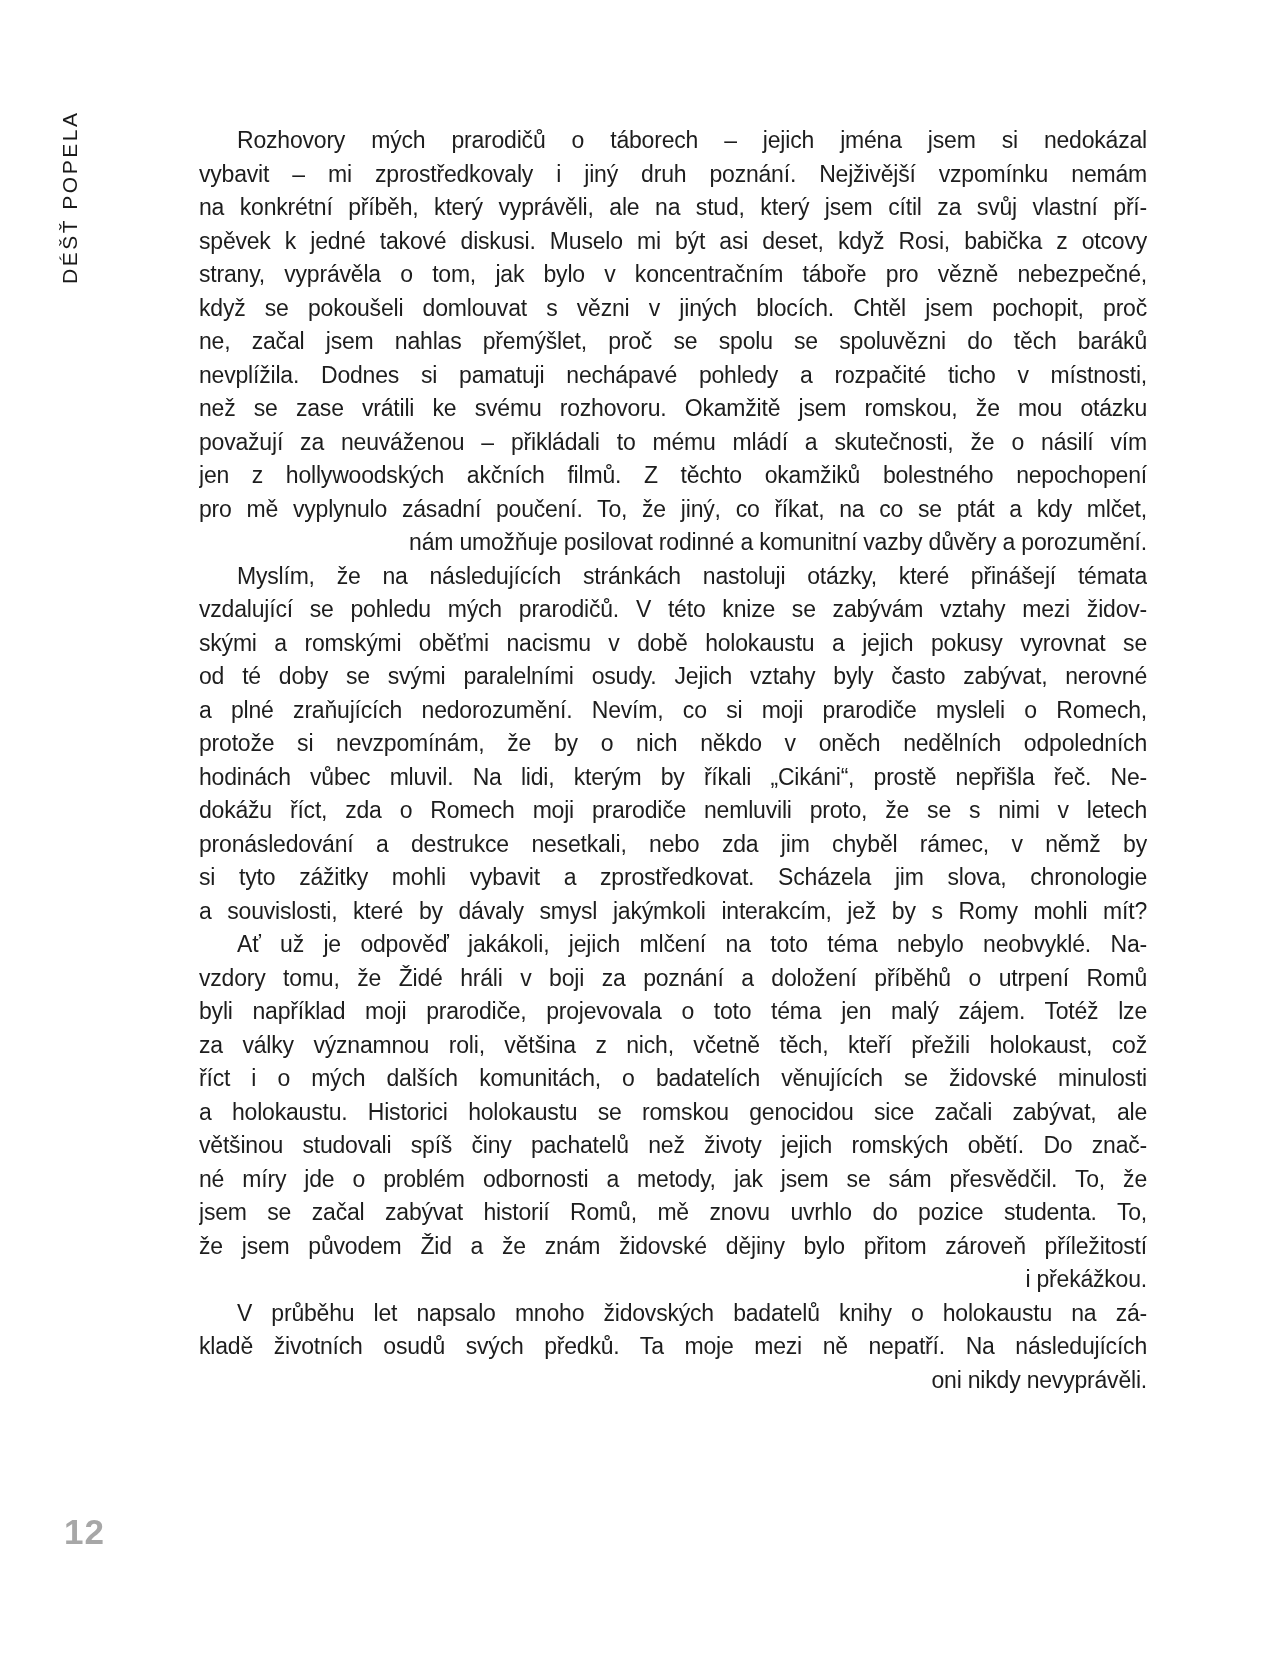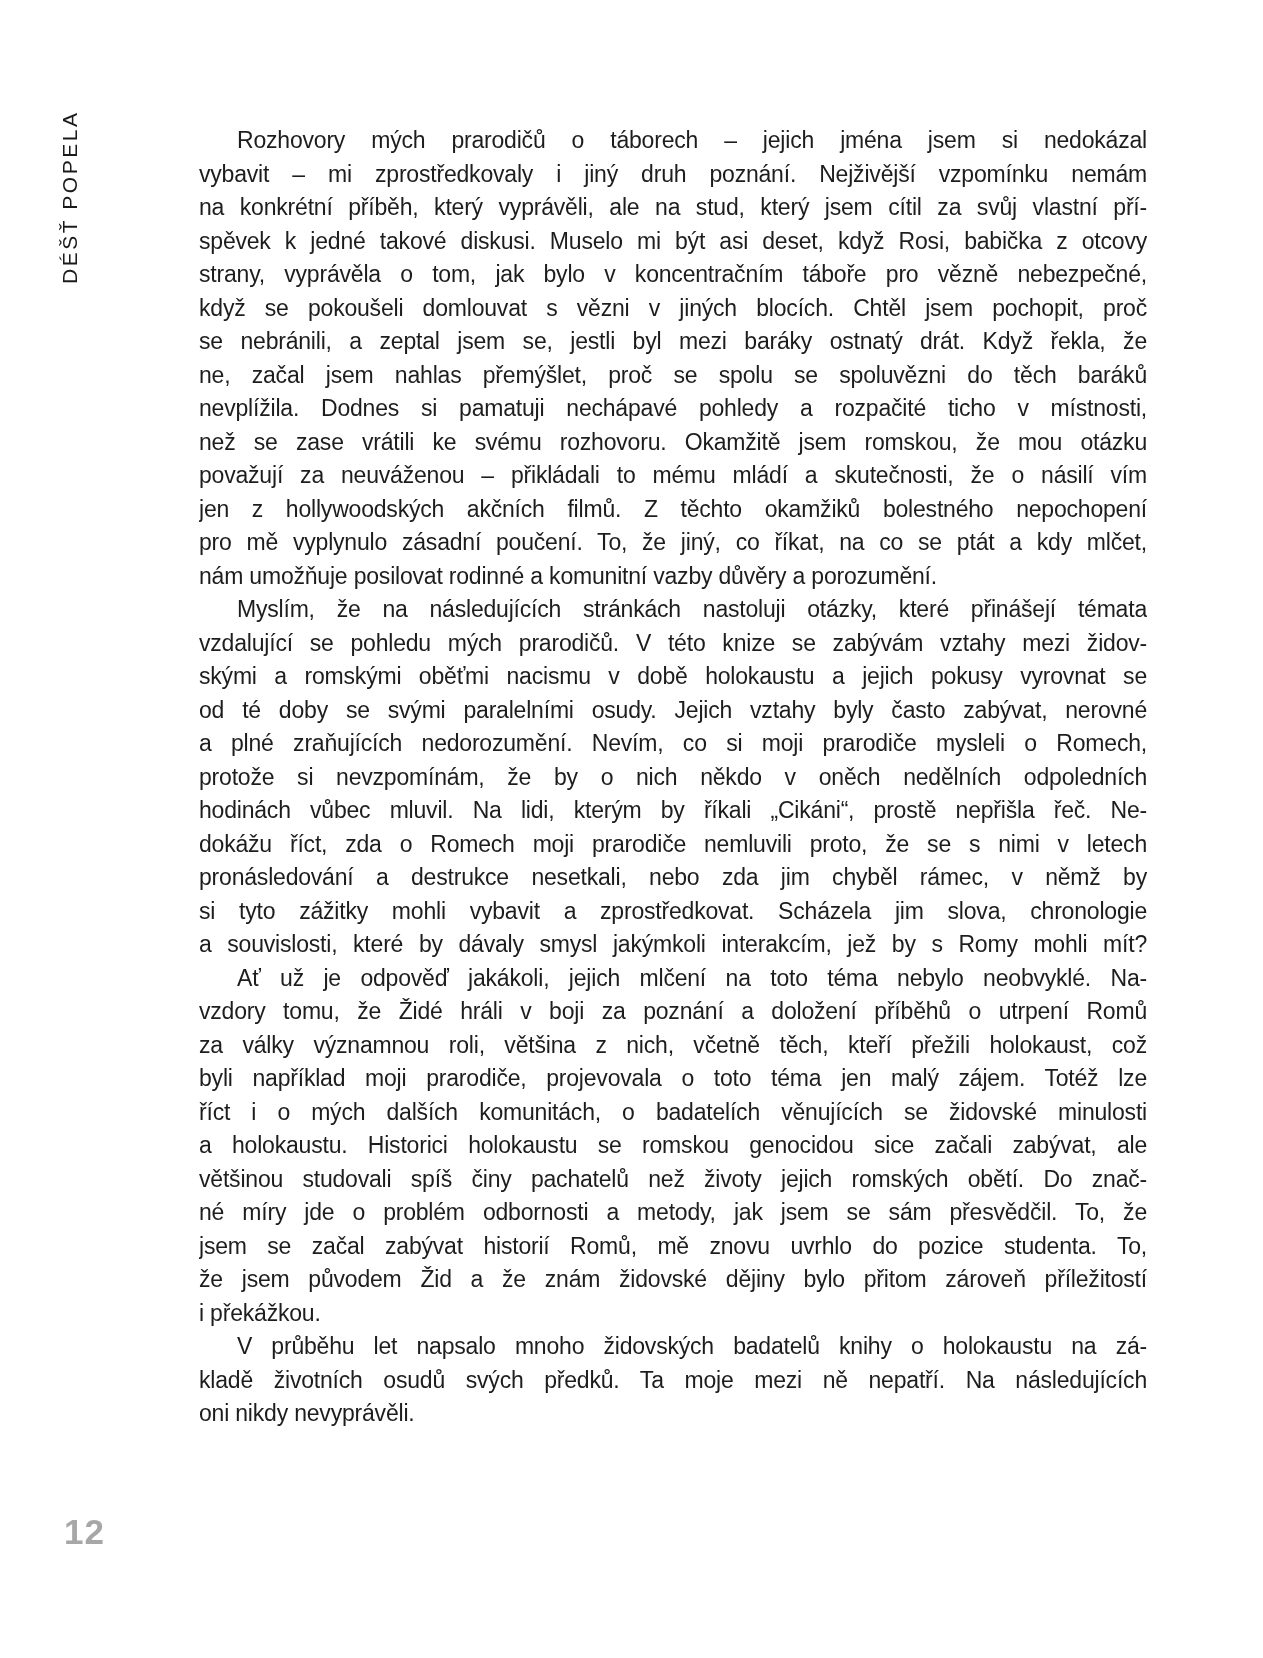--- a/index.html
+++ b/index.html
@@ -29,21 +29,21 @@
     top: 124px;
     width: 948px;
     color: #1d1d1d;
     font-size: 23px;
     letter-spacing: -0.2px;
   }
   .line {
     height: 33.5px;
     line-height: 33.5px;
     overflow: hidden;
-    text-align: left;
+    text-align: right;
     white-space: normal;
   }
   .line.j {
     text-align: justify;
     text-align-last: justify;
   }
   .line.indent { text-indent: 38px; }
   .page-number {
     position: absolute;
     left: 64px;
@@ -60,43 +60,42 @@
 <div class="page">
   <div class="spine">DÉŠŤ POPELA</div>
 
   <main class="text-block" id="text-block">
       <div class="line j indent">Rozhovory mých prarodičů o táborech – jejich jména jsem si nedokázal</div>
       <div class="line j">vybavit – mi zprostředkovaly i jiný druh poznání. Nejživější vzpomínku nemám</div>
       <div class="line j">na konkrétní příběh, který vyprávěli, ale na stud, který jsem cítil za svůj vlastní pří-</div>
       <div class="line j">spěvek k jedné takové diskusi. Muselo mi být asi deset, když Rosi, babička z otcovy</div>
       <div class="line j">strany, vyprávěla o tom, jak bylo v koncentračním táboře pro vězně nebezpečné,</div>
       <div class="line j">když se pokoušeli domlouvat s vězni v jiných blocích. Chtěl jsem pochopit, proč</div>
-      <div class="line j">se nebránili, a zeptal jsem se, jestli byl mezi baráky ostnatý drát. Když řekla, že</div>
       <div class="line j">ne, začal jsem nahlas přemýšlet, proč se spolu se spoluvězni do těch baráků</div>
       <div class="line j">nevplížila. Dodnes si pamatuji nechápavé pohledy a rozpačité ticho v místnosti,</div>
       <div class="line j">než se zase vrátili ke svému rozhovoru. Okamžitě jsem romskou, že mou otázku</div>
       <div class="line j">považují za neuváženou – přikládali to mému mládí a skutečnosti, že o násilí vím</div>
       <div class="line j">jen z hollywoodských akčních filmů. Z těchto okamžiků bolestného nepochopení</div>
       <div class="line j">pro mě vyplynulo zásadní poučení. To, že jiný, co říkat, na co se ptát a kdy mlčet,</div>
       <div class="line">nám umožňuje posilovat rodinné a komunitní vazby důvěry a porozumění.</div>
       <div class="line j indent">Myslím, že na následujících stránkách nastoluji otázky, které přinášejí témata</div>
       <div class="line j">vzdalující se pohledu mých prarodičů. V této knize se zabývám vztahy mezi židov-</div>
       <div class="line j">skými a romskými oběťmi nacismu v době holokaustu a jejich pokusy vyrovnat se</div>
       <div class="line j">od té doby se svými paralelními osudy. Jejich vztahy byly často zabývat, nerovné</div>
       <div class="line j">a plné zraňujících nedorozumění. Nevím, co si moji prarodiče mysleli o Romech,</div>
       <div class="line j">protože si nevzpomínám, že by o nich někdo v oněch nedělních odpoledních</div>
       <div class="line j">hodinách vůbec mluvil. Na lidi, kterým by říkali „Cikáni“, prostě nepřišla řeč. Ne-</div>
       <div class="line j">dokážu říct, zda o Romech moji prarodiče nemluvili proto, že se s nimi v letech</div>
       <div class="line j">pronásledování a destrukce nesetkali, nebo zda jim chyběl rámec, v němž by</div>
       <div class="line j">si tyto zážitky mohli vybavit a zprostředkovat. Scházela jim slova, chronologie</div>
       <div class="line j">a souvislosti, které by dávaly smysl jakýmkoli interakcím, jež by s Romy mohli mít?</div>
       <div class="line j indent">Ať už je odpověď jakákoli, jejich mlčení na toto téma nebylo neobvyklé. Na-</div>
       <div class="line j">vzdory tomu, že Židé hráli v boji za poznání a doložení příběhů o utrpení Romů</div>
+      <div class="line j">byli například moji prarodiče, projevovala o toto téma jen malý zájem. Totéž lze</div>
       <div class="line j">za války významnou roli, většina z nich, včetně těch, kteří přežili holokaust, což</div>
-      <div class="line j">byli například moji prarodiče, projevovala o toto téma jen malý zájem. Totéž lze</div>
       <div class="line j">říct i o mých dalších komunitách, o badatelích věnujících se židovské minulosti</div>
       <div class="line j">a holokaustu. Historici holokaustu se romskou genocidou sice začali zabývat, ale</div>
       <div class="line j">většinou studovali spíš činy pachatelů než životy jejich romských obětí. Do znač-</div>
       <div class="line j">né míry jde o problém odbornosti a metody, jak jsem se sám přesvědčil. To, že</div>
       <div class="line j">jsem se začal zabývat historií Romů, mě znovu uvrhlo do pozice studenta. To,</div>
       <div class="line j">že jsem původem Žid a že znám židovské dějiny bylo přitom zároveň příležitostí</div>
       <div class="line">i překážkou.</div>
       <div class="line j indent">V průběhu let napsalo mnoho židovských badatelů knihy o holokaustu na zá-</div>
       <div class="line j">kladě životních osudů svých předků. Ta moje mezi ně nepatří. Na následujících</div>
       <div class="line">oni nikdy nevyprávěli.</div>

